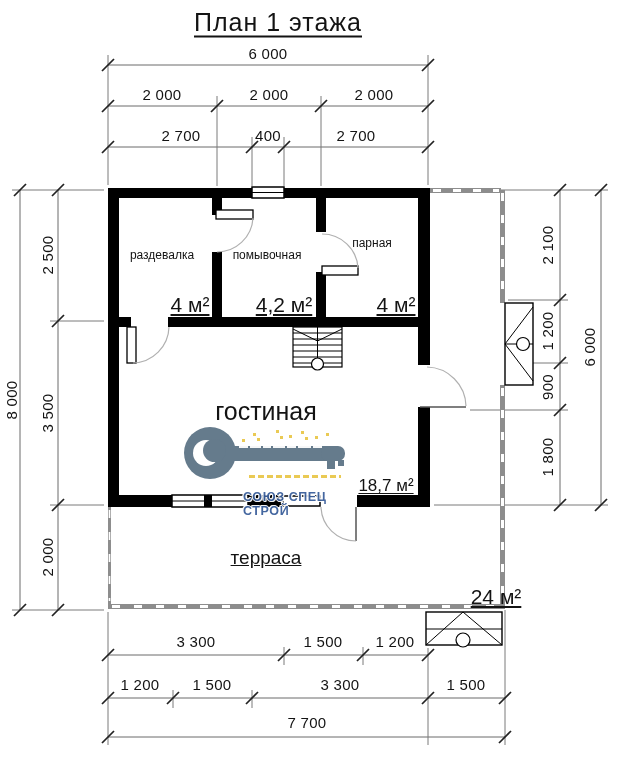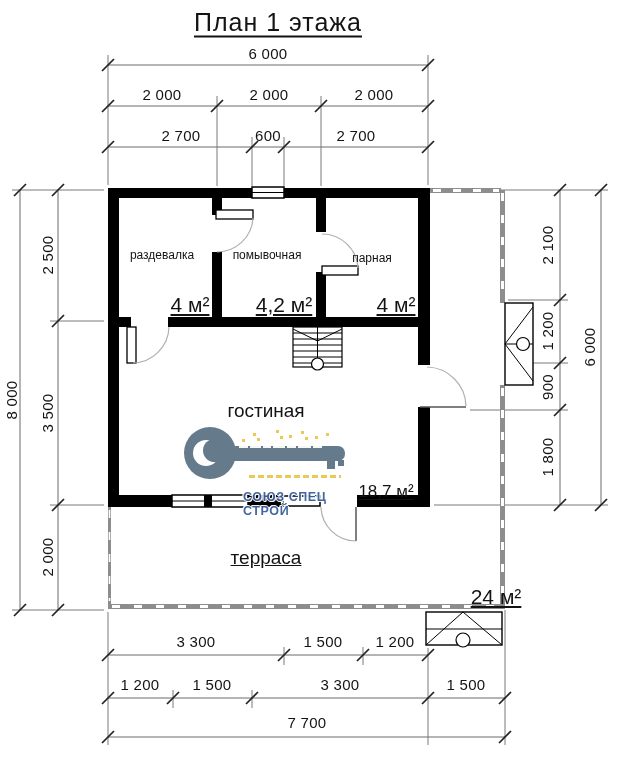--- a/index.html
+++ b/index.html
@@ -6,24 +6,24 @@
   #canvas{
     position:relative;width:631px;height:768px;background:#ffffff;
     font-family:"Liberation Sans", sans-serif;overflow:hidden;
   }
   svg{position:absolute;left:0;top:0;}
   .t{position:absolute;transform:translate(-50%,-50%);white-space:nowrap;color:#131313;}
   .vert{transform:translate(-50%,-50%) rotate(-90deg);}
   .title{font-size:25px;letter-spacing:1px;text-decoration:underline;text-decoration-thickness:2px;text-underline-offset:5px;}
   .dim{font-size:15px;letter-spacing:.3px;}
   .room{font-size:12px;}
-  .room-lg{font-size:19px;}
+  .room-lg{font-size:25px;}
   .room-md{font-size:19px;text-decoration:underline;}
   .area{font-size:21px;text-decoration:underline;text-underline-offset:2px;}
-  .area-lg{font-size:17px;margin-top:6px;}
+  .area-lg{font-size:17px;}
   #logo{position:absolute;left:183px;top:420px;width:168px;height:62px;opacity:.95;}
   #logo-title{
     position:absolute;left:60px;top:38px;font-size:12.5px;font-weight:bold;letter-spacing:.6px;
     color:#3b5f9b;
     text-shadow:1px 0 #fff,-1px 0 #fff,0 1px #fff,0 -1px #fff,1px 1px #fff,-1px -1px #fff;
     margin-top:32px;
   }
   #logo-sub{
     position:absolute;left:66px;top:55px;width:92px;height:3px;
     background:repeating-linear-gradient(90deg,#e9c84b 0 6px,rgba(0,0,0,0) 6px 9px);
@@ -194,21 +194,21 @@
     </g>
   </svg>
 
   <div class="t title" style="left:278px;top:22px">План 1 этажа</div>
 
   <div class="t dim" style="left:268px;top:53px">6 000</div>
   <div class="t dim" style="left:162px;top:94px">2 000</div>
   <div class="t dim" style="left:269px;top:94px">2 000</div>
   <div class="t dim" style="left:374px;top:94px">2 000</div>
   <div class="t dim" style="left:181px;top:135px">2 700</div>
-  <div class="t dim" style="left:268px;top:135px">600</div>
+  <div class="t dim" style="left:268px;top:135px">400</div>
   <div class="t dim" style="left:356px;top:135px">2 700</div>
 
   <div class="t dim vert" style="left:11px;top:400px">8 000</div>
   <div class="t dim vert" style="left:47px;top:255px">2 500</div>
   <div class="t dim vert" style="left:47px;top:413px">3 500</div>
   <div class="t dim vert" style="left:47px;top:557px">2 000</div>
 
   <div class="t dim vert" style="left:547px;top:245px">2 100</div>
   <div class="t dim vert" style="left:547px;top:331px">1 200</div>
   <div class="t dim vert" style="left:547px;top:387px">900</div>
@@ -219,21 +219,21 @@
   <div class="t dim" style="left:323px;top:641px">1 500</div>
   <div class="t dim" style="left:395px;top:641px">1 200</div>
   <div class="t dim" style="left:140px;top:684px">1 200</div>
   <div class="t dim" style="left:212px;top:684px">1 500</div>
   <div class="t dim" style="left:340px;top:684px">3 300</div>
   <div class="t dim" style="left:466px;top:684px">1 500</div>
   <div class="t dim" style="left:307px;top:722px">7 700</div>
 
   <div class="t room" style="left:162px;top:255px">раздевалка</div>
   <div class="t room" style="left:267px;top:255px">помывочная</div>
-  <div class="t room" style="left:372px;top:258px">парная</div>
+  <div class="t room" style="left:372px;top:243px">парная</div>
   <div class="t area" style="left:190px;top:305px">4 м²</div>
   <div class="t area" style="left:284px;top:305px">4,2 м²</div>
   <div class="t area" style="left:396px;top:305px">4 м²</div>
   <div class="t room-lg" style="left:266px;top:411px">гостиная</div>
   <div class="t area area-lg" style="left:386px;top:486px">18,7 м²</div>
   <div class="t room-md" style="left:266px;top:558px">терраса</div>
   <div class="t area" style="left:496px;top:597px">24 м²</div>
 
   <div id="logo">
     <svg width="168" height="62" viewBox="0 0 168 62">

